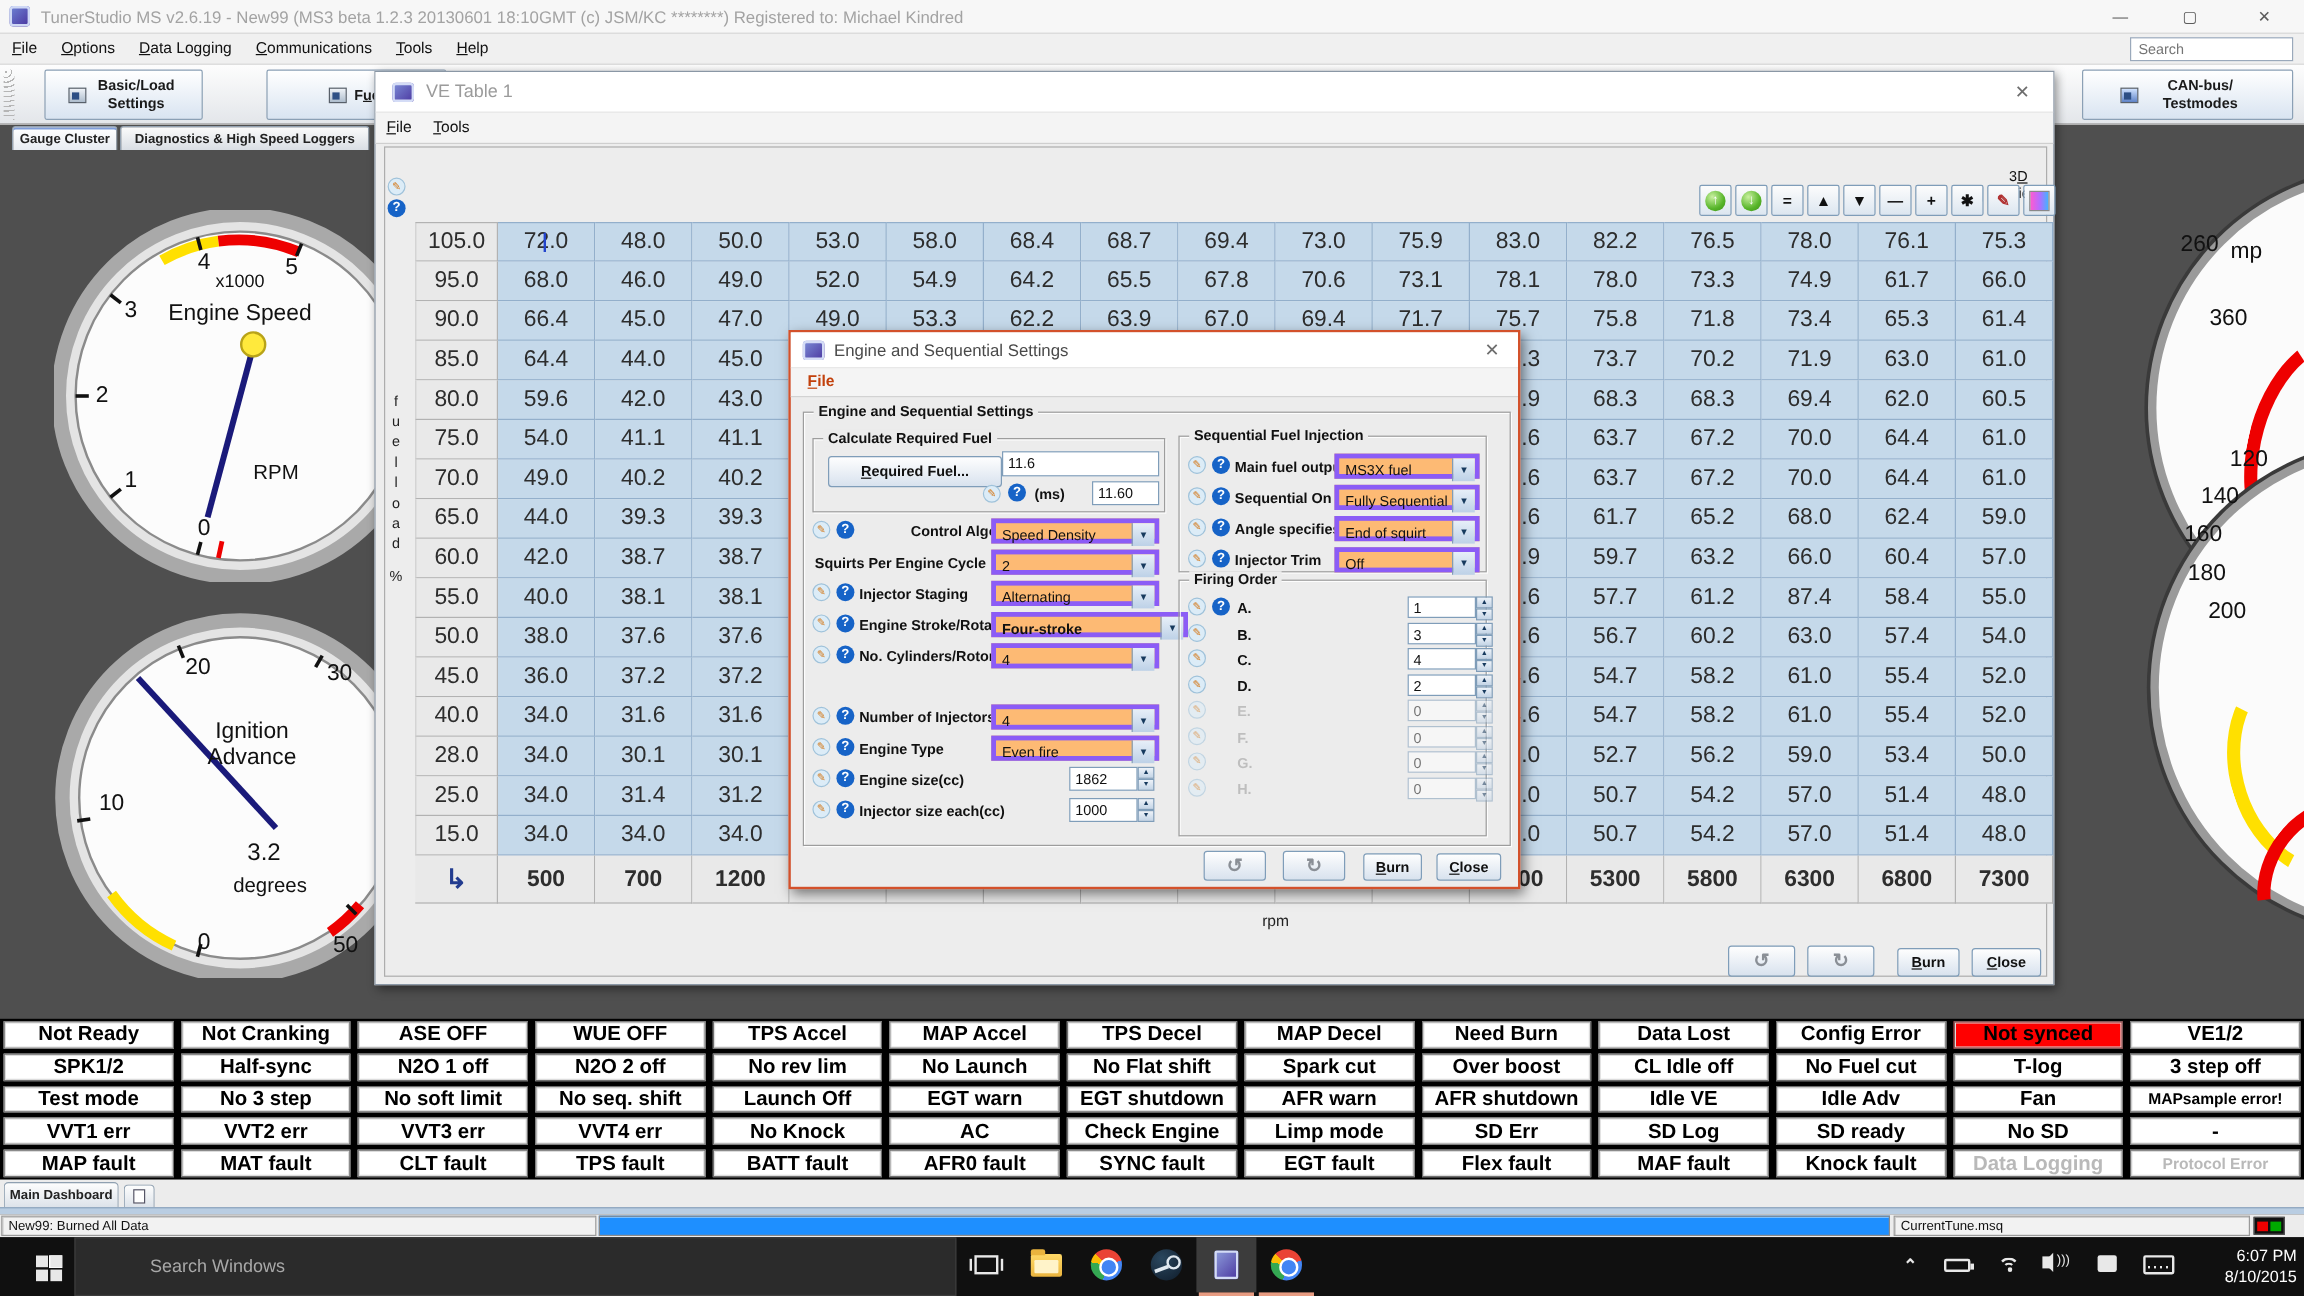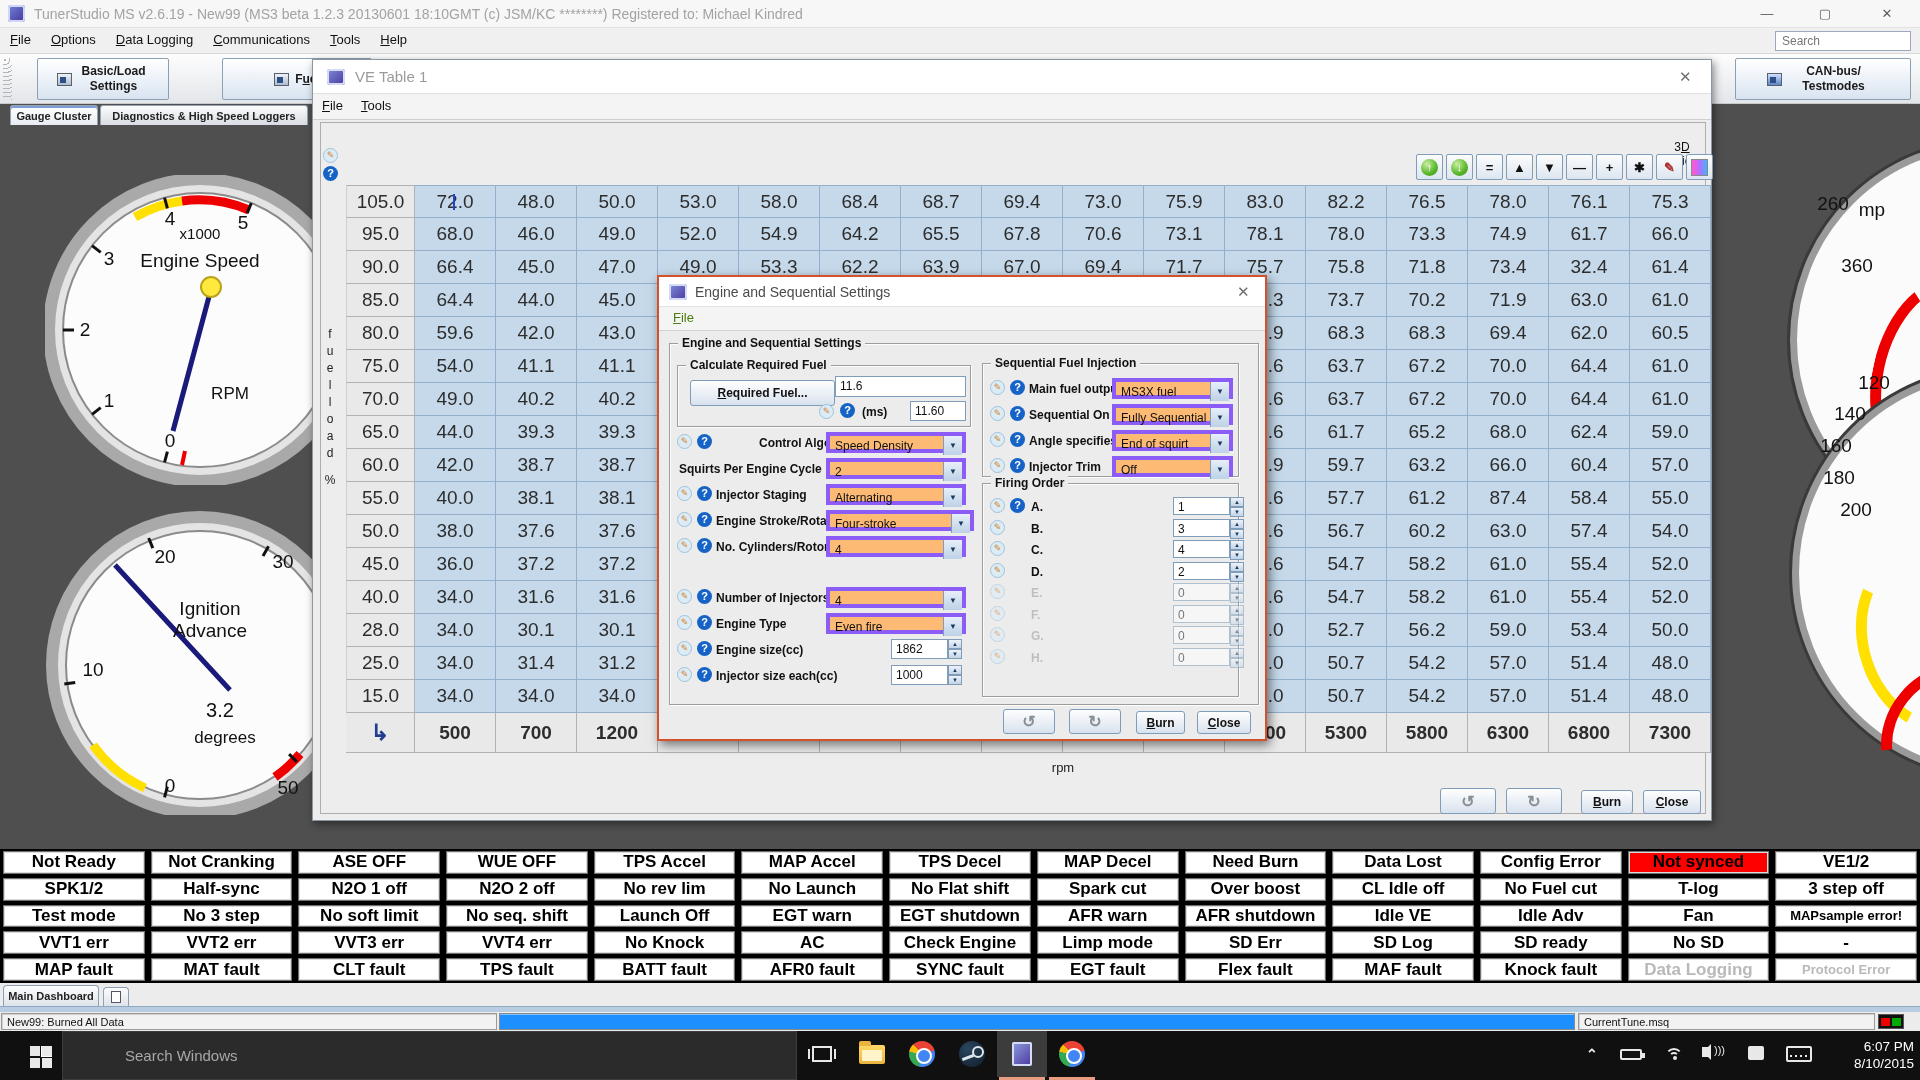--- a/index.html
+++ b/index.html
@@ -76,21 +76,21 @@
       font-size:12px; font-weight:bold; color:#111; display:flex; align-items:center; justify-content:center; }
   .jbtn u { text-decoration:underline; }
   .undoglyph { font-size:16px; color:#8a8f96; font-weight:bold; }
 
   
   .dlg { left:657px; top:275px; width:610px; height:466px; background:#ececec; border:2px solid #d3512b;
       box-shadow:3px 4px 10px rgba(0,0,0,.5); }
   .dlgtitle { left:0; top:0; width:100%; height:30px; background:#fff; border-bottom:1px solid #e3e3e3; }
   .dlgtitle .t { left:36px; top:7px; font-size:14px; color:#4a4a4a; }
   .dlgmenu { left:0; top:30px; width:100%; height:24px; background:#f4f4f4; border-bottom:1px solid #d2d2d2; }
-  .dlgmenu .mi { display:inline-block; margin:3px 0 0 14px; font-size:13px; font-weight:normal; color:#4d7c0f; }
+  .dlgmenu .mi { display:inline-block; margin:3px 0 0 14px; font-size:13px; font-weight:bold; color:#c2410c; }
   .grp { position:absolute; border:1px solid #9d9d9d; box-shadow:inset 1px 1px 0 #fdfdfd, 1px 1px 0 #fdfdfd; }
   .grp > .leg { position:absolute; top:-8px; left:8px; background:#ececec; padding:0 4px; font-size:12px; font-weight:bold; color:#111; }
   .fldlab { position:absolute; font-size:12px; font-weight:bold; color:#111; white-space:nowrap; }
   .txtfld { position:absolute; background:#fff; border:1px solid #7f9db9; font-size:12px; color:#111; padding:2px 4px; }
   .combo { position:absolute; height:21px; background:#fdba74; border:4px solid #8b5cf6; font-size:12px; color:#111; }
   .combo .v { position:absolute; left:5px; top:3px; white-space:nowrap; }
   .combo .ar { position:absolute; right:0; top:0; width:19px; height:19px; background:linear-gradient(#e7eff8,#bdd1e7);
       border-left:1px solid #7f9db9; text-align:center; font-size:8px; line-height:19px; color:#173a5e; }
   .spin { position:absolute; height:20px; background:#fff; border:1px solid #7f9db9; font-size:12px; color:#111; padding:2px 4px; }
   .spinbtns { position:absolute; width:14px; height:20px; display:flex; flex-direction:column; }
@@ -383,21 +383,21 @@
         <div class="c-dat">53.3</div>
         <div class="c-dat">62.2</div>
         <div class="c-dat">63.9</div>
         <div class="c-dat">67.0</div>
         <div class="c-dat">69.4</div>
         <div class="c-dat">71.7</div>
         <div class="c-dat">75.7</div>
         <div class="c-dat">75.8</div>
         <div class="c-dat">71.8</div>
         <div class="c-dat">73.4</div>
-        <div class="c-dat">32.4</div>
+        <div class="c-dat">65.3</div>
         <div class="c-dat">61.4</div>
         <div class="c-lab">85.0</div>
         <div class="c-dat">64.4</div>
         <div class="c-dat">44.0</div>
         <div class="c-dat">45.0</div>
         <div class="c-dat"></div>
         <div class="c-dat"></div>
         <div class="c-dat"></div>
         <div class="c-dat"></div>
         <div class="c-dat"></div>
@@ -690,21 +690,21 @@
         <div class="abs sideico pencilico" style="left: 18px; top: 209px;">✎</div>
         <div class="abs sideico helpico" style="left: 38px; top: 209px;">?</div>
         <div class="fldlab" style="left: 57px; top: 211px;">Injector Staging</div>
         <div class="combo" style="left: 167px; top: 207px; width: 140px;">
           <span class="v">Alternating</span>
           <span class="ar">▼</span>
         </div>
         <div class="abs sideico pencilico" style="left: 18px; top: 235px;">✎</div>
         <div class="abs sideico helpico" style="left: 38px; top: 235px;">?</div>
         <div class="fldlab" style="left: 57px; top: 237px;">Engine Stroke/Rotary</div>
-        <div class="combo" style="left: 167px; top: 233px; width: 148px;">
+        <div class="combo" style="left: 167px; top: 233px; width: 164px; font-weight: bold;">
           <span class="v">Four-stroke</span>
           <span class="ar">▼</span>
         </div>
         <div class="abs sideico pencilico" style="left: 18px; top: 261px;">✎</div>
         <div class="abs sideico helpico" style="left: 38px; top: 261px;">?</div>
         <div class="fldlab" style="left: 57px; top: 263px;">No. Cylinders/Rotors</div>
         <div class="combo" style="left: 167px; top: 259px; width: 140px;">
           <span class="v">4</span>
           <span class="ar">▼</span>
         </div>

